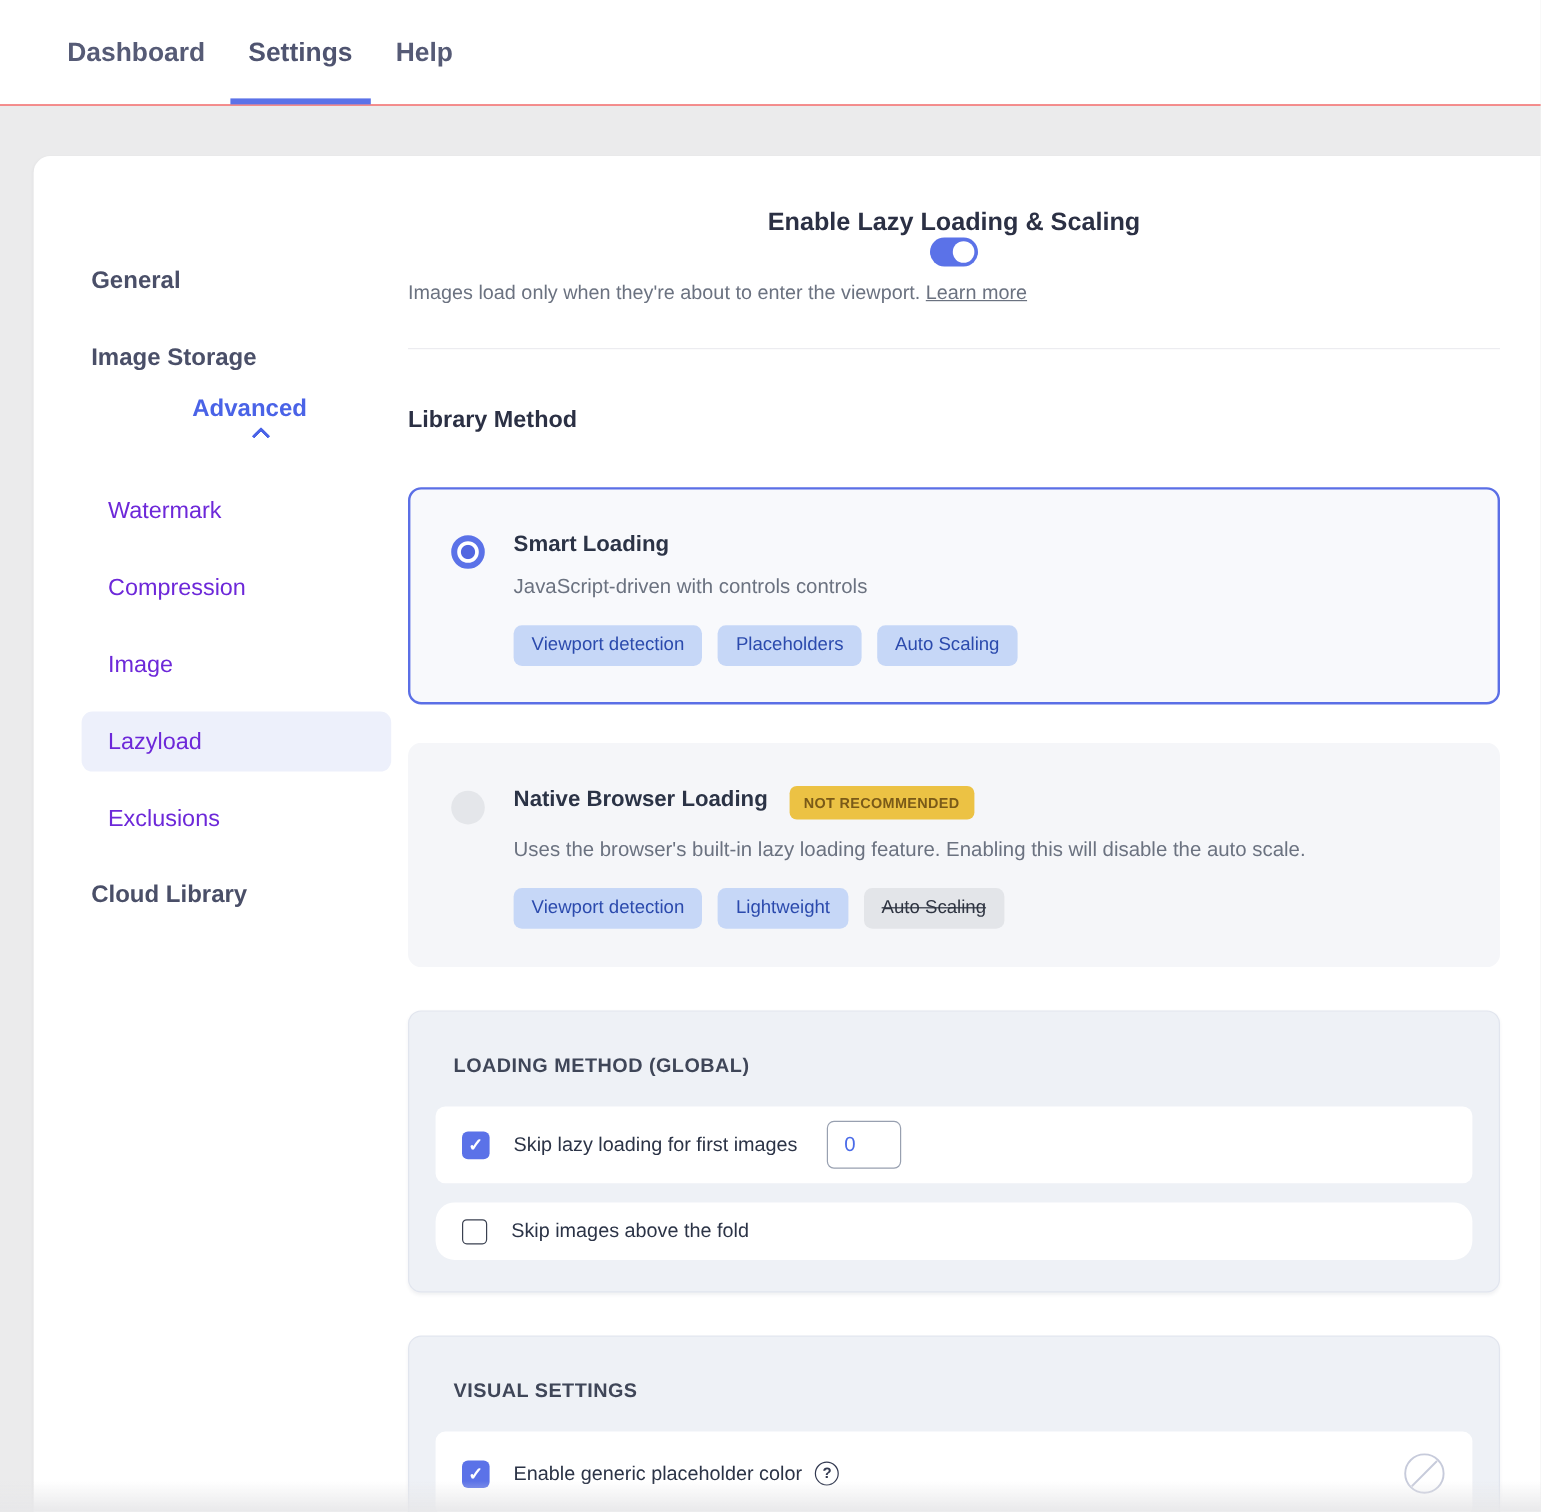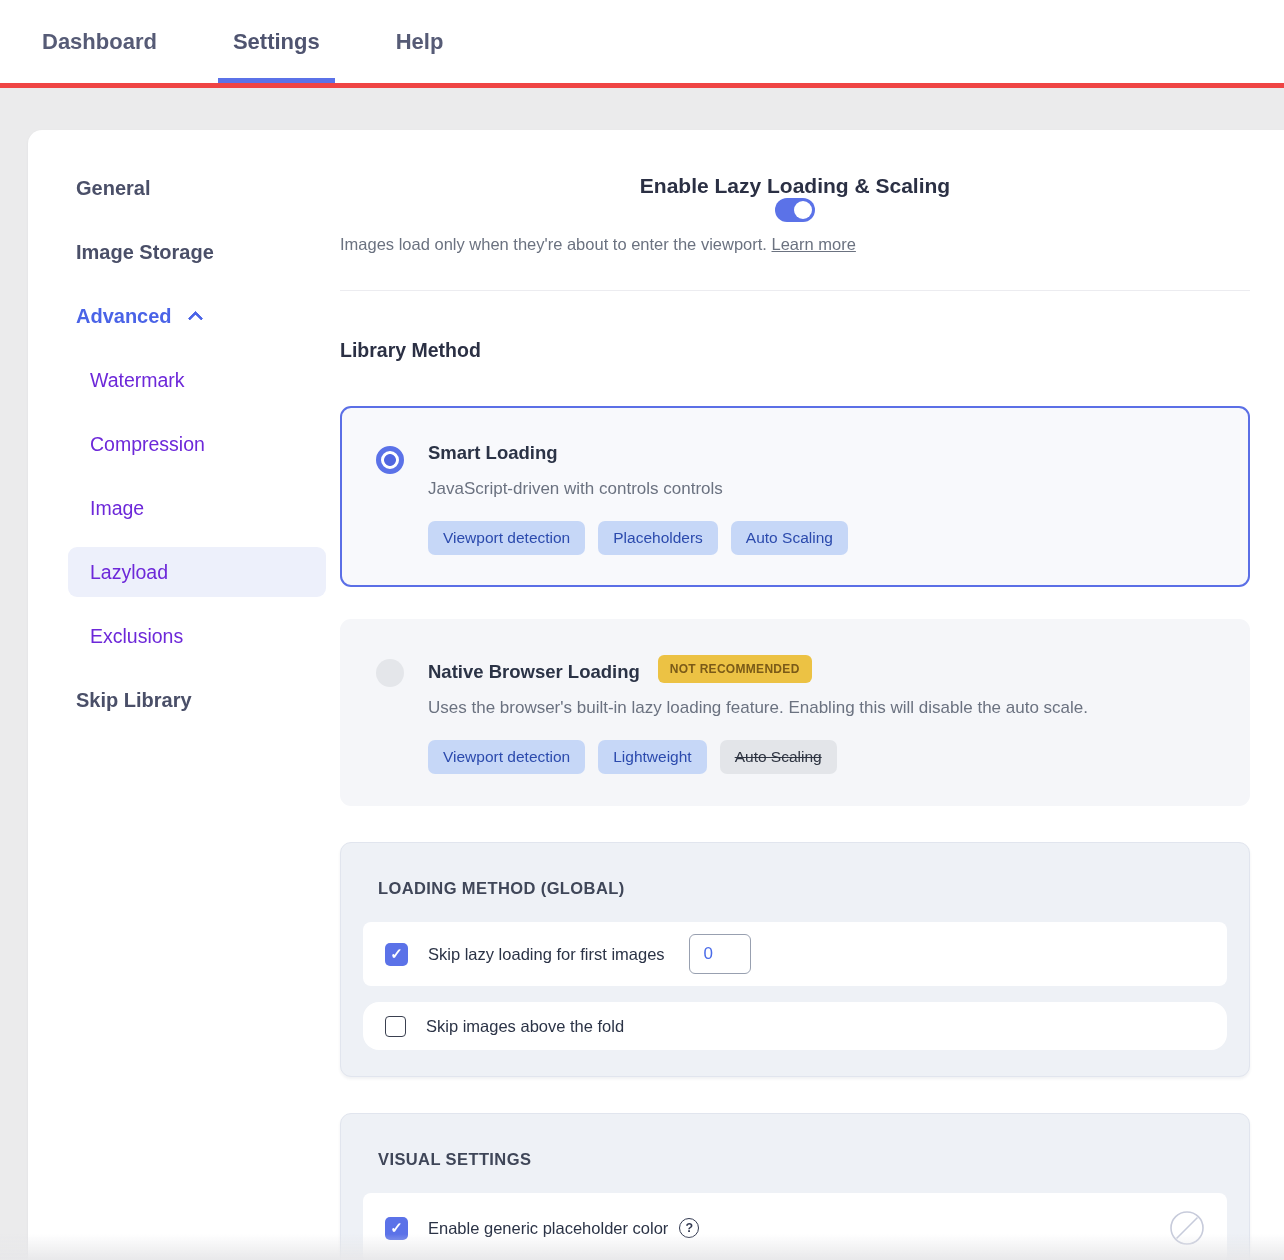--- a/index.html
+++ b/index.html
@@ -6,50 +6,50 @@
   html,body { width:1284px; height:1260px; overflow:hidden; }
   body {
     font-family:"Liberation Sans", sans-serif;
     background:#ebebec;
     color:#2b3044;
     position:relative;
   }
 
   
   .topnav {
-    height:88px; background:#ffffff; border-bottom:5px solid #ef4444;
-    display:flex; align-items:stretch; padding-left:42px; gap:76px;
+    height:88px; background:#ffffff; border-bottom:1px solid #ef4444;
+    display:flex; align-items:stretch; padding-left:56px; gap:36px;
   }
   .tab {
     font-size:22px; font-weight:700; color:#565b76;
     display:flex; align-items:center; position:relative; cursor:pointer;
   }
   .tab.active { color:#4f5470; }
   .tab.active::after {
     content:""; position:absolute; left:-15px; right:-15px; bottom:0;
     height:5px; background:#5b72e8;
   }
 
   
   .page { padding:42px 0 0 28px; height:1172px; }
   .card {
     background:#ffffff; border-radius:14px 0 0 0;
     height:100%; display:flex;
     box-shadow:0 1px 3px rgba(30,35,60,.05);
   }
 
   
-  .sidebar { width:312px; padding-top:26px; flex-shrink:0; }
+  .sidebar { width:312px; padding-top:72px; flex-shrink:0; }
   .side-item {
     display:flex; align-items:center; height:64px; padding-left:48px;
     cursor:pointer; white-space:nowrap;
   }
   .side-item.top { font-weight:700; font-size:20px; color:#4a4f68; }
   .side-item.sub { font-weight:400; font-size:19.5px; color:#6d28d9; padding-left:62px; }
-  .side-item.advanced { color:#4a63e7; }
+  .side-item.advanced { color:#4a63e7;flex-direction:column; }
   .side-item.active {
     background:#edf0fb; border-radius:9px; height:50px;
     margin:7px 14px 7px 40px; padding-left:22px;
   }
   .chev-up {
     width:11px; height:11px; border-left:3px solid #4a63e7; border-top:3px solid #4a63e7;
     transform:rotate(45deg); margin-left:18px; margin-top:5px; border-radius:1px;
   }
 
   
@@ -72,21 +72,21 @@
   .section-title { margin-top:48px; font-size:19.5px; font-weight:700; color:#2b3044; }
 
   
   .option-card { margin-top:44px; border-radius:11px; padding:34px 34px 30px; display:flex; }
   .option-card.selected { border:2.5px solid #5b6fe6; background:#f8f9fc; cursor:pointer; }
   .option-card.unselected { border:2.5px solid transparent; background:#f5f6f9; margin-top:32px; cursor:pointer; }
   .radio { width:28px; height:28px; border-radius:50%; flex-shrink:0; margin-top:4px; }
   .radio.sel { border:5px solid #5b72e8; background:radial-gradient(circle, #5166e0 5.5px, #ffffff 6.3px); }
   .radio.unsel { background:#e4e6ea; }
   .option-body { margin-left:24px; }
-  .option-title-row { display:flex; align-items:flex-end; gap:18px; }
+  .option-title-row { display:flex; align-items:flex-start; gap:18px; }
   .option-title { font-size:18.5px; font-weight:700; color:#2b3346; }
   .badge {
     background:#ecc244; color:#7a5a18; font-weight:700; font-size:12px;
     padding:7px 12px; border-radius:6px; letter-spacing:.3px;
   }
   .option-desc { margin-top:15px; font-size:17px; color:#6b7280; }
   .tags { margin-top:22px; display:flex; gap:13px; }
   .tag { padding:8px 15px; border-radius:7px; font-size:15.5px; font-weight:500; }
   .tag.blue { background:#c6d7f7; color:#2b4aad; }
   .tag.gray { background:#e3e5e9; color:#2f3542; text-decoration:line-through; }
@@ -152,21 +152,21 @@
       <div class="side-item top">Image Storage</div>
       <div class="side-item top advanced">
         <span>Advanced</span>
         <span class="chev-up"></span>
       </div>
       <div class="side-item sub">Watermark</div>
       <div class="side-item sub">Compression</div>
       <div class="side-item sub">Image</div>
       <div class="side-item sub active">Lazyload</div>
       <div class="side-item sub">Exclusions</div>
-      <div class="side-item top">Skip Library</div>
+      <div class="side-item top">Cloud Library</div>
     </aside>
 
     <main class="content">
 
       <div class="header-row">
         <h1 class="page-title">Enable Lazy Loading &amp; Scaling</h1>
         <div class="toggle">
           <div class="knob"></div>
         </div>
       </div>

